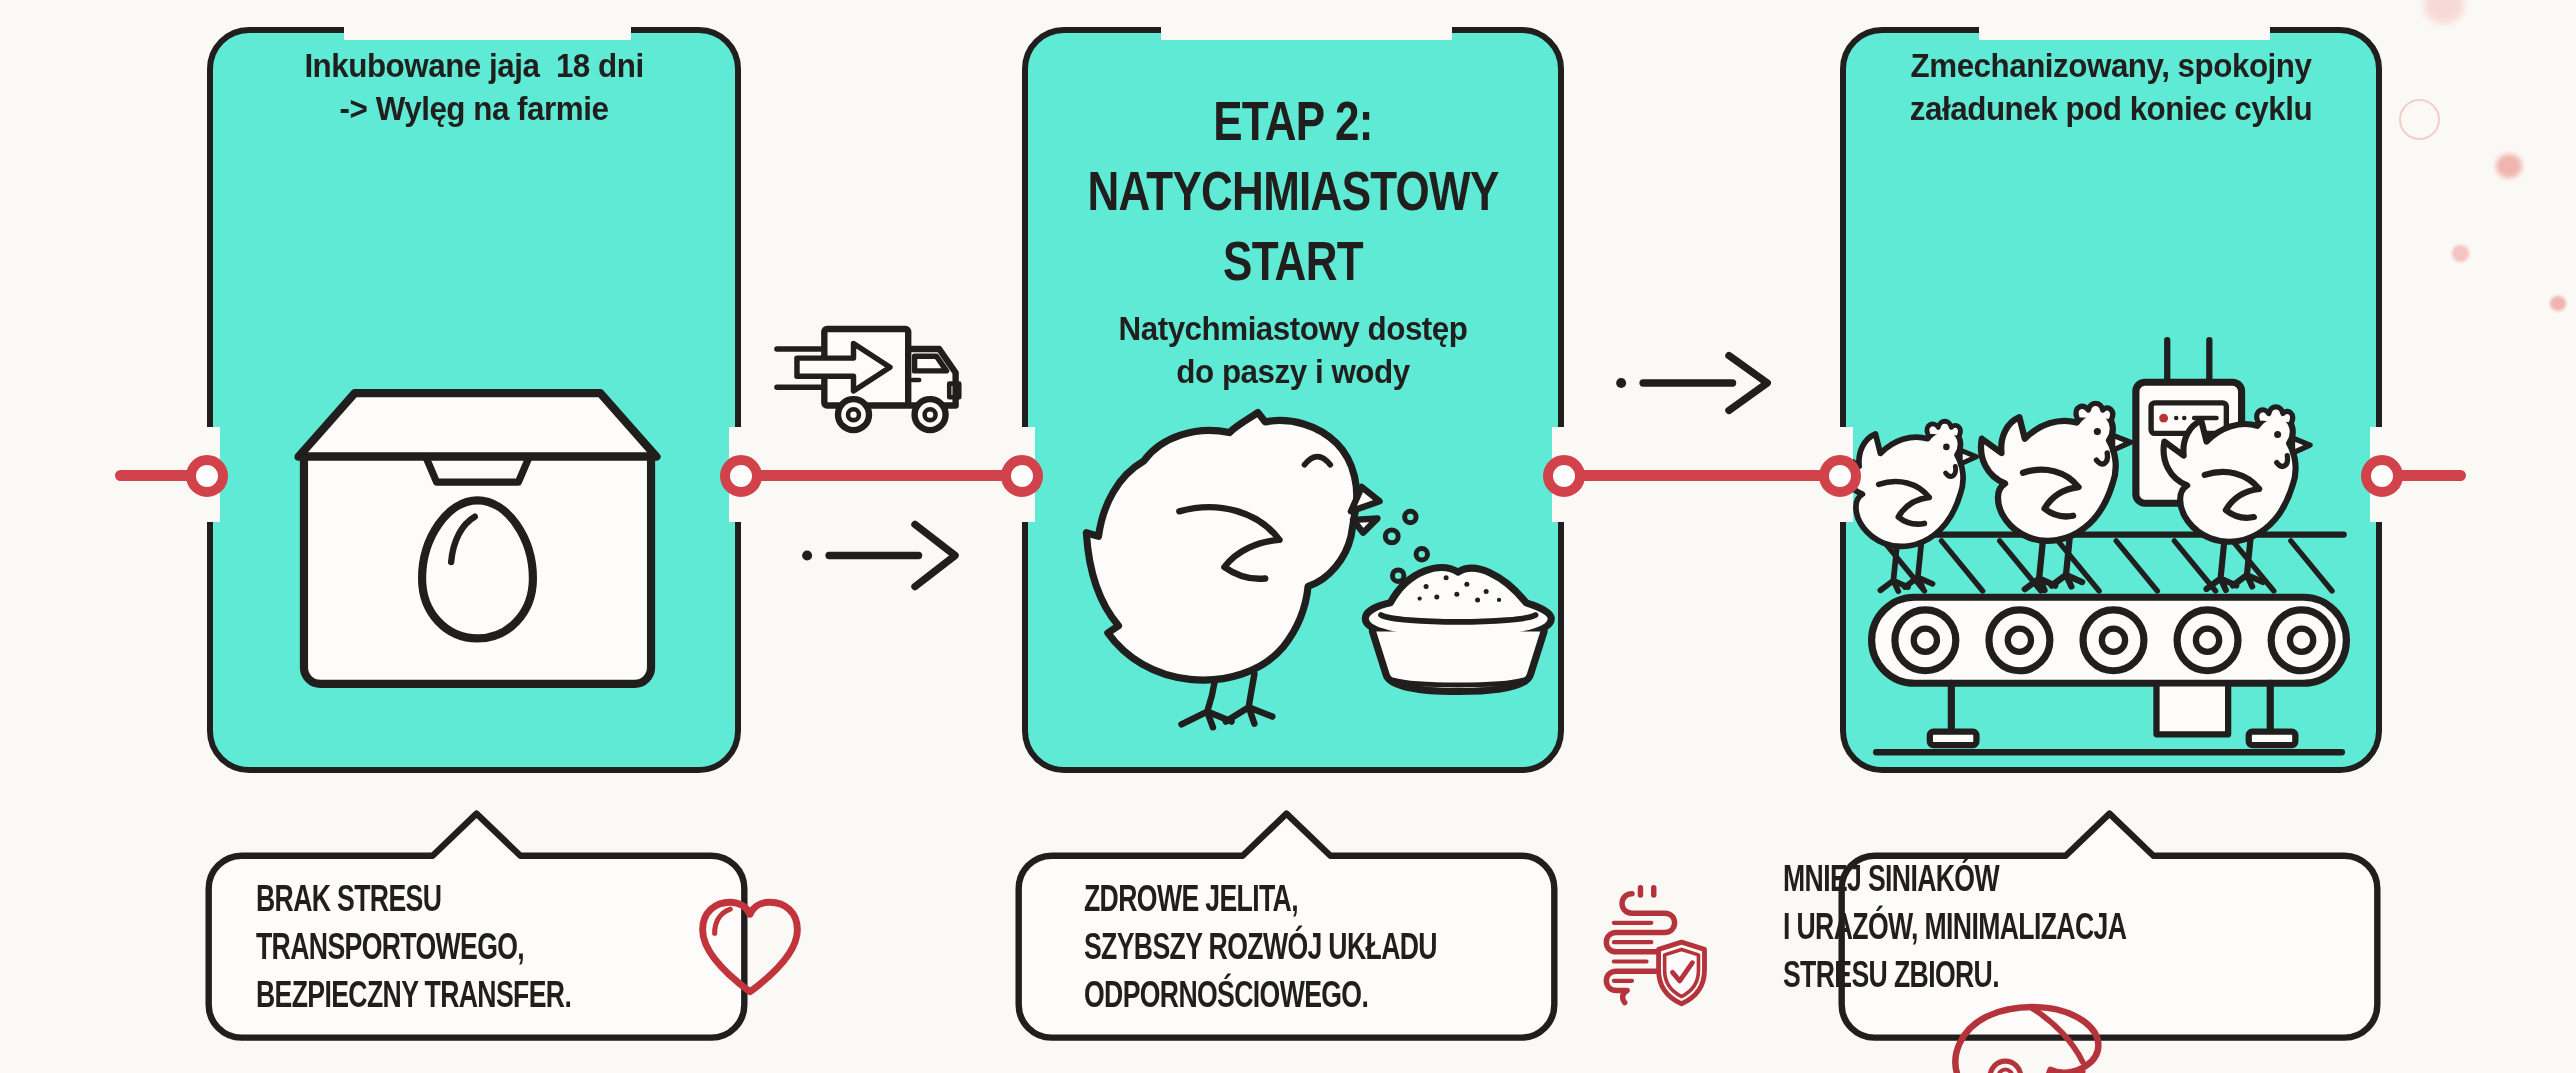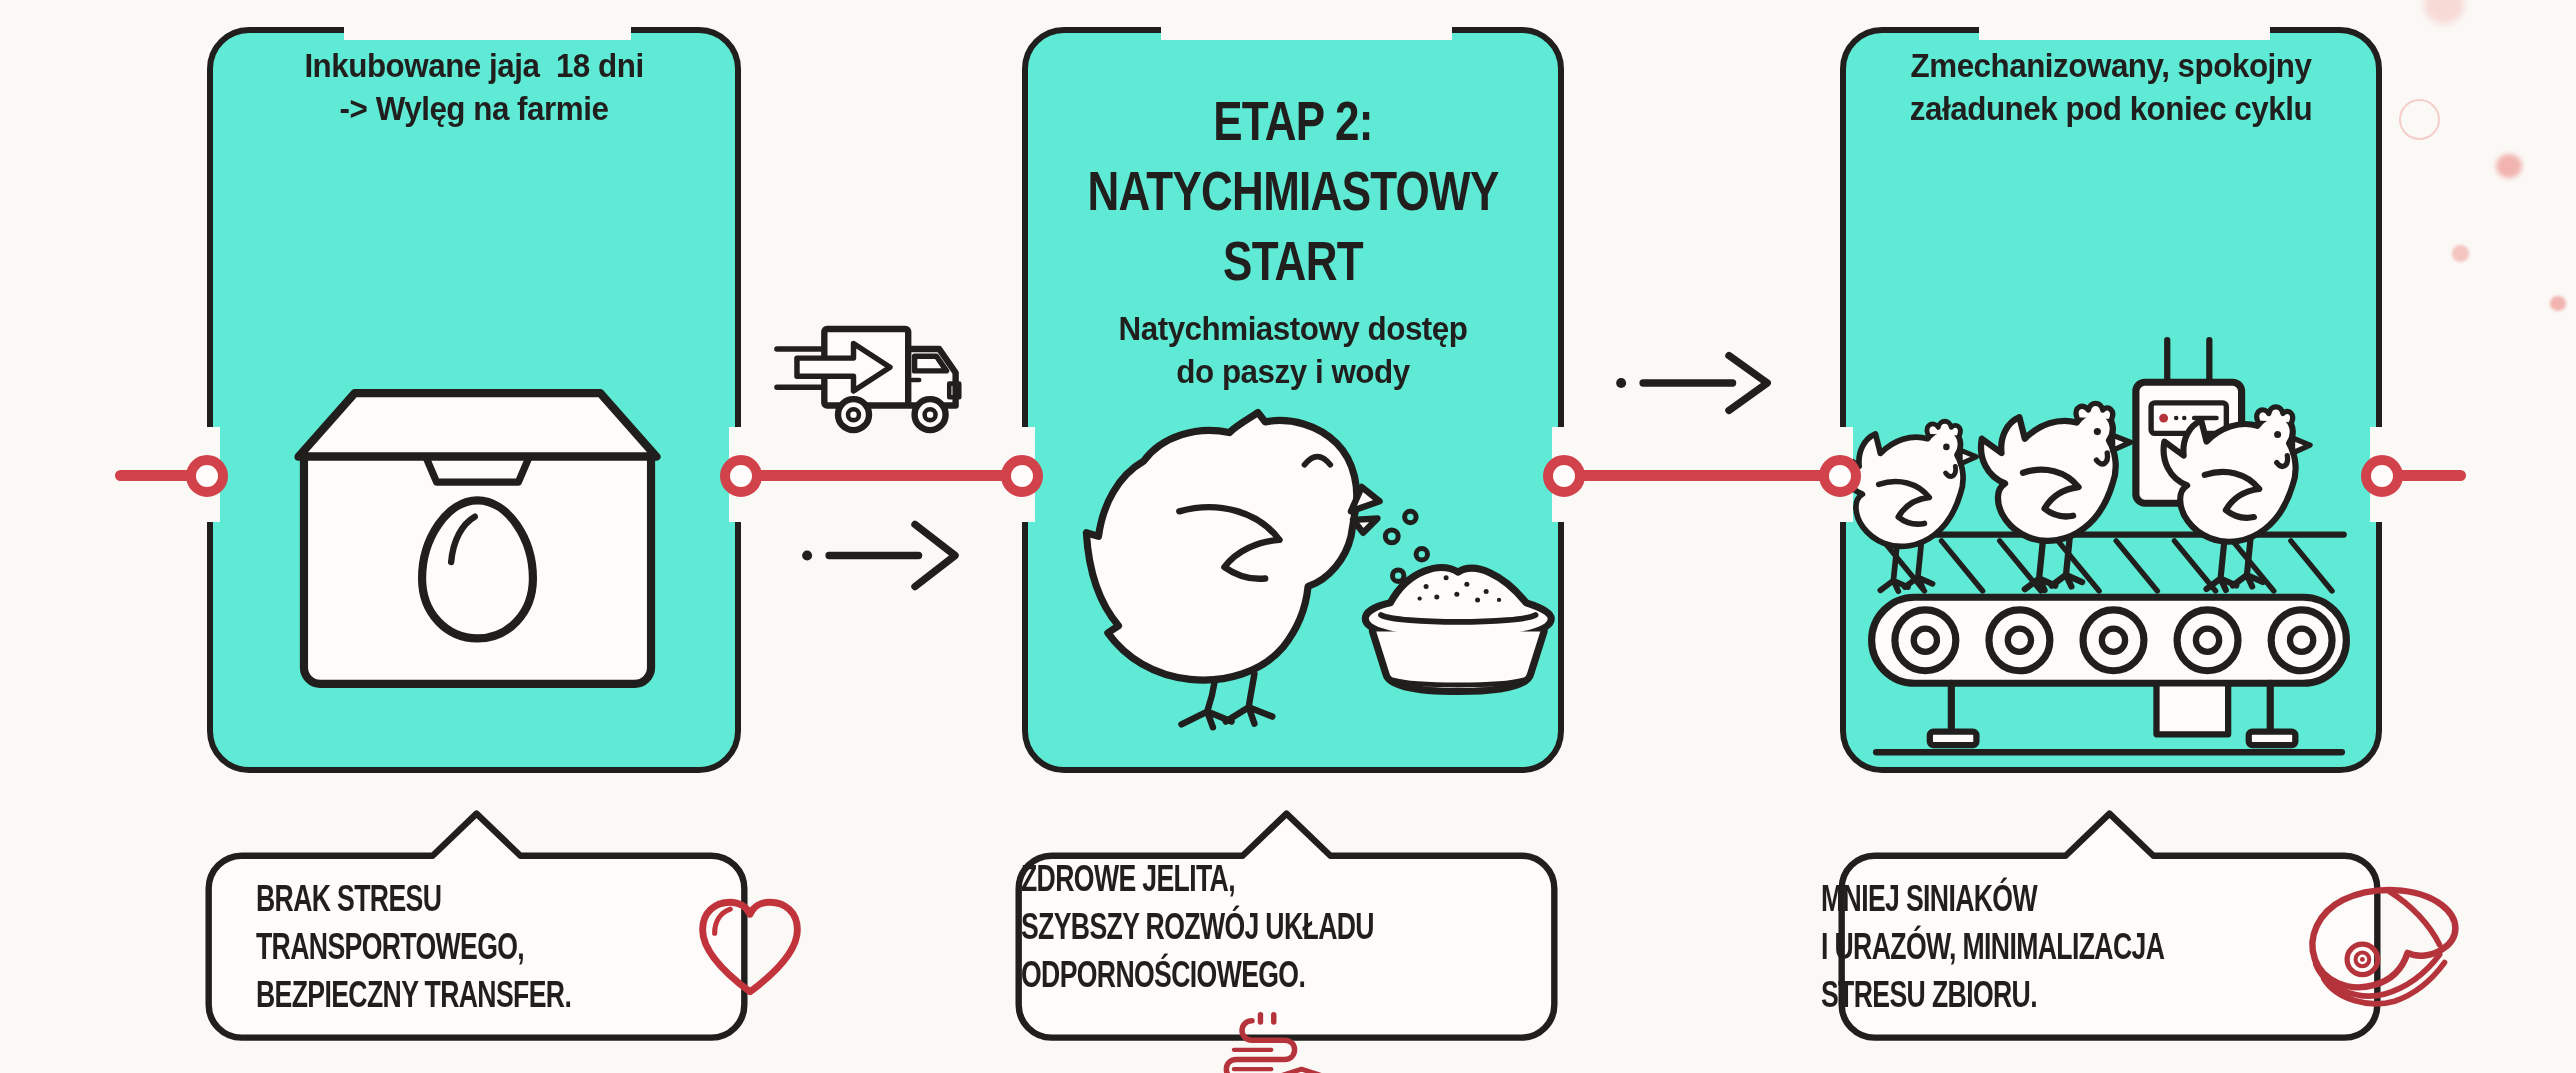--- a/index.html
+++ b/index.html
@@ -35,21 +35,21 @@
     position:absolute;top:455px;width:42px;height:42px;box-sizing:border-box;
     border:10px solid #d2424a;border-radius:50%;background:#fffdfb;
   }
   .connector{position:absolute;}
   .callout-svg{position:absolute;top:810px;width:543px;height:234px;}
   #callout-box-1{left:205px;} #callout-box-2{left:1015px;} #callout-box-3{left:1838px;}
   .callout-content{
     position:absolute;top:855px;height:183px;width:543px;box-sizing:border-box;
     display:flex;align-items:center;padding:0 24px 0 35px;
   }
-  #callout-content-1{left:221px;} #callout-content-2{left:989px;flex-direction:column;} #callout-content-3{left:1786px;}
+  #callout-content-1{left:221px;} #callout-content-2{left:1049px;} #callout-content-3{left:1744px;flex-direction:column;}
   .callout-text{flex:1 1 auto;}
   .callout-line{
     font-size:37px;line-height:48px;font-weight:bold;letter-spacing:-0.9px;
     white-space:pre;transform:scaleX(0.72);transform-origin:0 50%;
   }
   .callout-icon{flex:0 0 auto;display:flex;align-items:center;justify-content:center;}
   .deco{position:absolute;border-radius:50%;pointer-events:none;}
   svg{display:block;}
 </style>
 </head>

